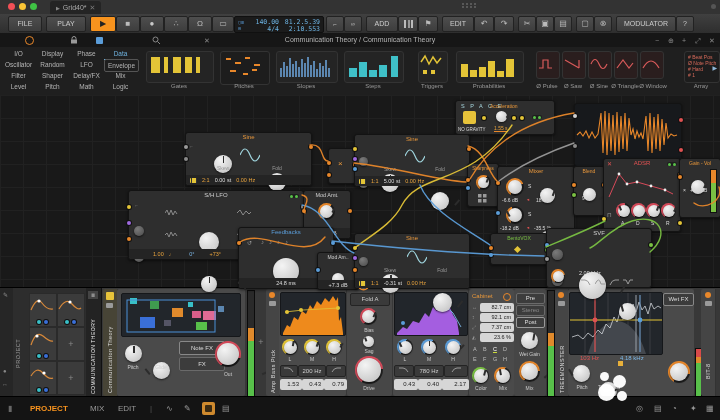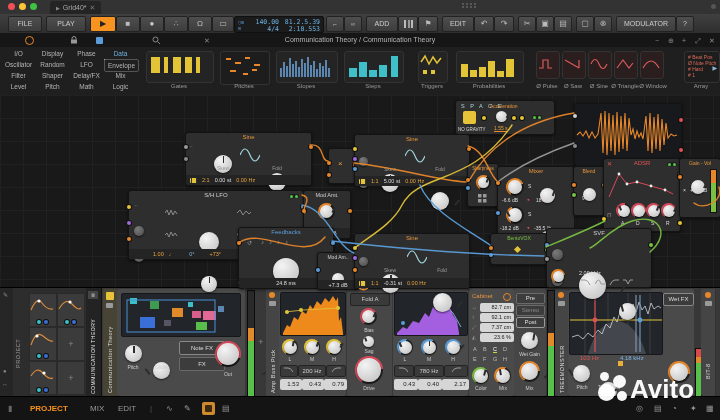--- a/index.html
+++ b/index.html
@@ -989,14 +989,13 @@
   <span class="abs" style="left:672px;top:7px;color:#999">◔</span>
   <span class="abs" style="left:690px;top:7px;color:#999">✦</span>
   <span class="abs" style="left:706px;top:7px;color:#999">▦</span>
 </div>
 
 <div id="wm" class="abs">
   <span class="wmc" style="left:10px;top:6px;width:9px;height:9px"></span>
   <span class="wmc" style="left:23px;top:9px;width:13px;height:13px"></span>
   <span class="wmc" style="left:8px;top:18px;width:17px;height:17px"></span>
   <span class="wmc" style="left:27px;top:25px;width:10px;height:10px"></span>
-  <span id="wmtext">Avito</span>
 </div>
 
 </body></html>

